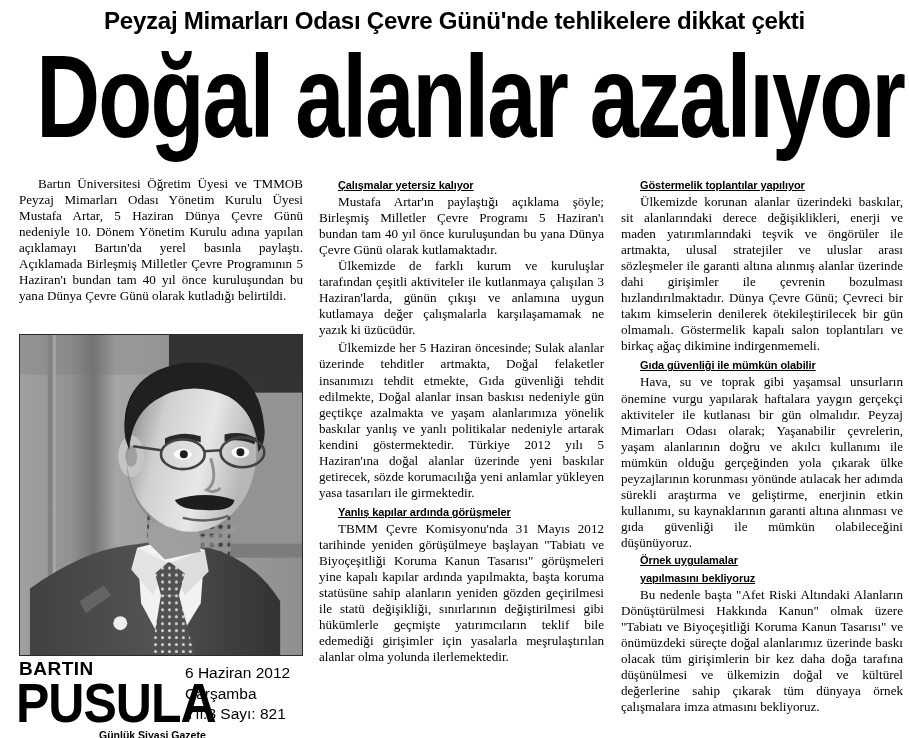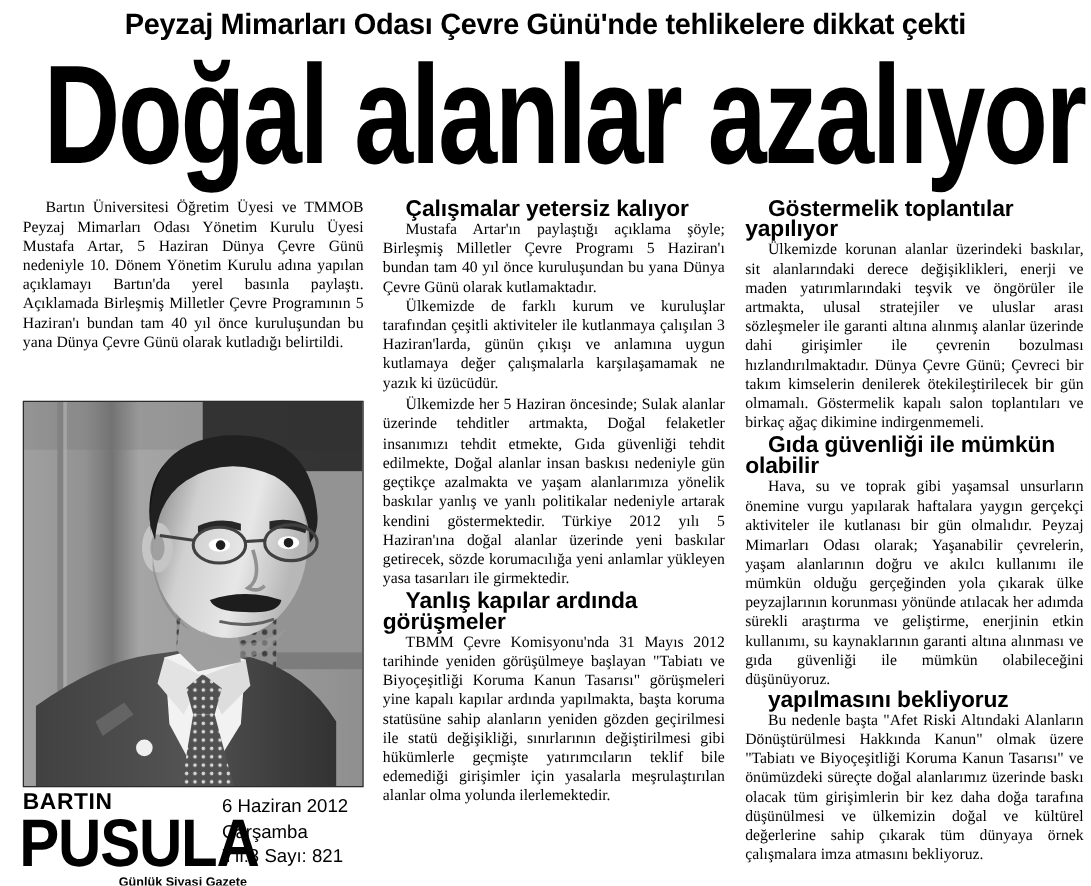--- a/index.html
+++ b/index.html
@@ -54,21 +54,21 @@
     letter-spacing: -2px;
     white-space: nowrap;
     transform: scaleX(0.92) scaleY(1.22);
     transform-origin: center top;
   }
 
   
   .columns {
     position: absolute;
     left: 0;
-    top: 165px;
+    top: 176px;
     width: 719px;
     height: 560px;
     padding-left: 28px;
   }
 
   .col {
     position: absolute;
     top: 0;
     font-size: 13.1px;
     line-height: 16.05px;
@@ -81,27 +81,28 @@
 
   .col p {
     margin: 0;
     text-indent: 19px;
     hyphens: none;
   }
 
   .subhead {
     font-family: "Liberation Sans", sans-serif;
     font-weight: bold;
-    font-size: 19px;
+    font-size: 11px;
     line-height: 17px;
     text-indent: 19px;
     text-align: left;
     margin: 0;
     margin-top: 1px;
     letter-spacing: -0.1px;
+    text-decoration: underline;
   }
   .subhead.tight { text-indent: 19px; }
   .subhead.cont  { text-indent: 19px; }
 
   .gap { height: 2px; }
 
   
   .photo-wrap {
     position: absolute;
     left: 19px;
@@ -193,20 +194,21 @@
       <div class="subhead">Yanlış kapılar ardında görüşmeler</div>
       <p>TBMM Çevre Komisyonu'nda 31 Mayıs 2012 tarihinde yeniden görüşülmeye başlayan "Tabiatı ve Biyoçeşitliği Koruma Kanun Tasarısı" görüşmeleri yine kapalı kapılar ardında yapılmakta, başta koruma statüsüne sahip alanların yeniden gözden geçirilmesi ile statü değişikliği, sınırlarının değiştirilmesi gibi hükümlerle geçmişte yatırımcıların teklif bile edemediği girişimler için yasalarla meşrulaştırılan alanlar olma yolunda ilerlemektedir.</p>
     </div>
 
     <div class="col col-3">
       <div class="subhead">Göstermelik toplantılar yapılıyor</div>
       <p>Ülkemizde korunan alanlar üzerindeki baskılar, sit alanlarındaki derece değişiklikleri, enerji ve maden yatırımlarındaki teşvik ve öngörüler ile artmakta, ulusal stratejiler ve uluslar arası sözleşmeler ile garanti altına alınmış alanlar üzerinde dahi girişimler ile çevrenin bozulması hızlandırılmaktadır. Dünya Çevre Günü; Çevreci bir takım kimselerin denilerek ötekileştirilecek bir gün olmamalı. Göstermelik kapalı salon toplantıları ve birkaç ağaç dikimine indirgenmemeli.</p>
       <div class="gap"></div>
       <div class="subhead">Gıda güvenliği ile mümkün olabilir</div>
       <p>Hava, su ve toprak gibi yaşamsal unsurların önemine vurgu yapılarak haftalara yaygın gerçekçi aktiviteler ile kutlanası bir gün olmalıdır. Peyzaj Mimarları Odası olarak; Yaşanabilir çevrelerin, yaşam alanlarının doğru ve akılcı kullanımı ile mümkün olduğu gerçeğinden yola çıkarak ülke peyzajlarının korunması yönünde atılacak her adımda sürekli araştırma ve geliştirme, enerjinin etkin kullanımı, su kaynaklarının garanti altına alınması ve gıda güvenliği ile mümkün olabileceğini düşünüyoruz.</p>
+      <div class="subhead tight">Örnek uygulamalar</div>
       <div class="subhead cont">yapılmasını bekliyoruz</div>
       <p>Bu nedenle başta "Afet Riski Altındaki Alanların Dönüştürülmesi Hakkında Kanun" olmak üzere "Tabiatı ve Biyoçeşitliği Koruma Kanun Tasarısı" ve önümüzdeki süreçte doğal alanlarımız üzerinde baskı olacak tüm girişimlerin bir kez daha doğa tarafına düşünülmesi ve ülkemizin doğal ve kültürel değerlerine sahip çıkarak tüm dünyaya örnek çalışmalara imza atmasını bekliyoruz.</p>
     </div>
   </div>
 
   <div class="photo-wrap">
     <svg class="photo-svg" viewBox="0 0 284 322" preserveAspectRatio="none">
       <defs>
         <linearGradient id="wallg" x1="0" y1="0" x2="1" y2="0">
           <stop offset="0%" stop-color="#9d9d9d"></stop>

